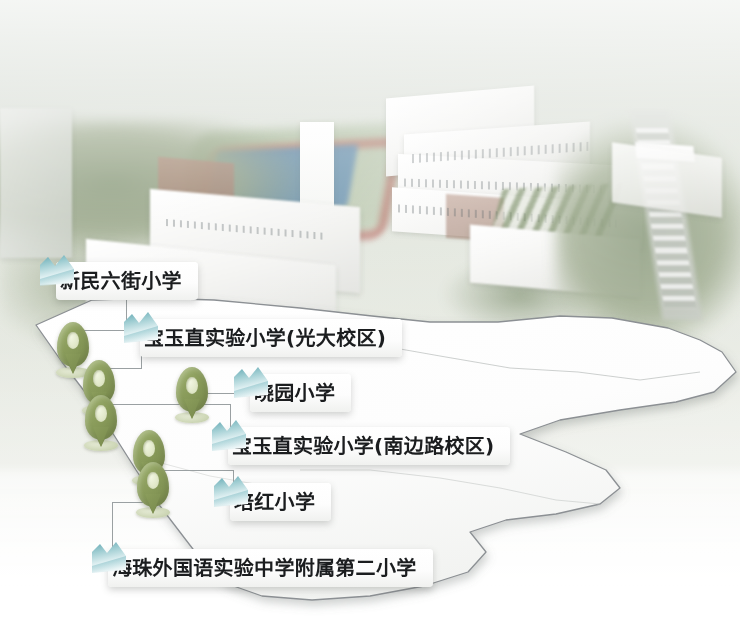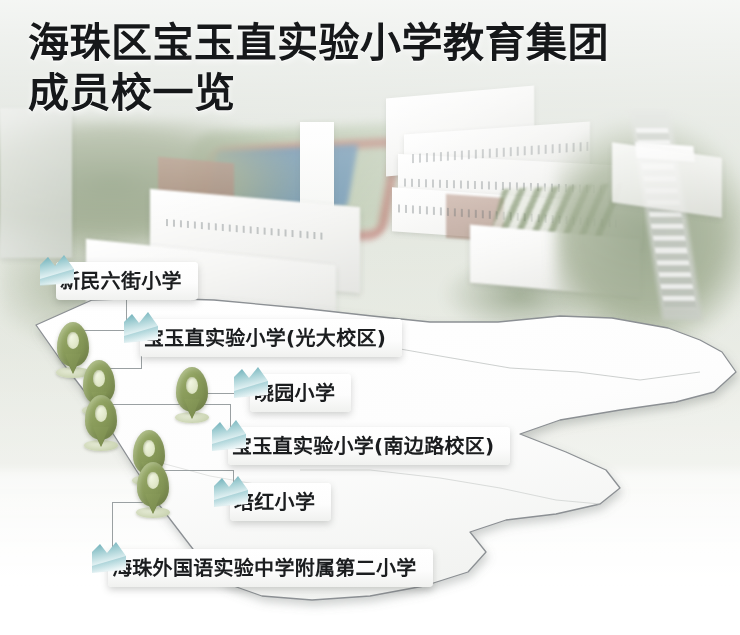--- a/index.html
+++ b/index.html
@@ -267,22 +267,20 @@
 
   <div class="conn conn-h" style="left:100px;top:404px;width:131px;"></div>
   <div class="conn conn-v" style="left:230px;top:404px;height:42px;"></div>
 
   <div class="conn conn-h" style="left:148px;top:470px;width:86px;"></div>
   <div class="conn conn-v" style="left:233px;top:470px;height:32px;"></div>
 
   <div class="conn conn-h" style="left:112px;top:502px;width:42px;"></div>
   <div class="conn conn-v" style="left:112px;top:502px;height:66px;"></div>
 
-  <div class="headline">海珠区宝玉直实验小学教育集团
-成员校一览</div>
 
   <div class="pin" style="left:53px;top:322px;">
     <div class="base"></div>
     <div class="stem"></div>
     <div class="drop"></div>
     <div class="hole"></div>
   </div>
   <div class="pin" style="left:79px;top:360px;">
     <div class="base"></div>
     <div class="stem"></div>

